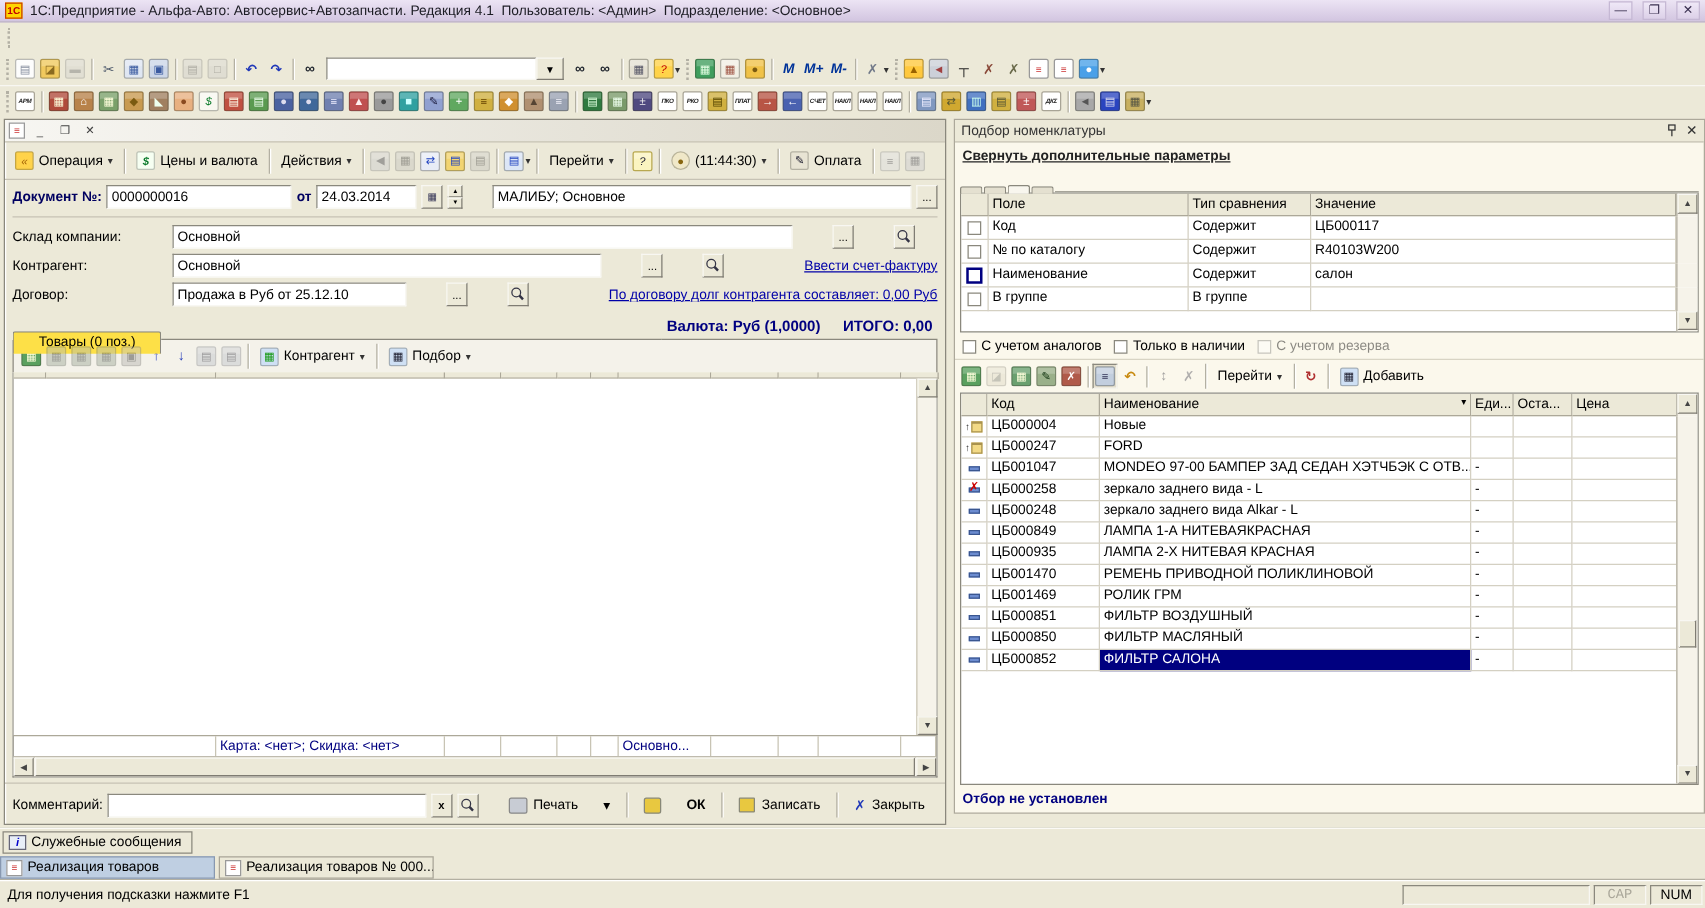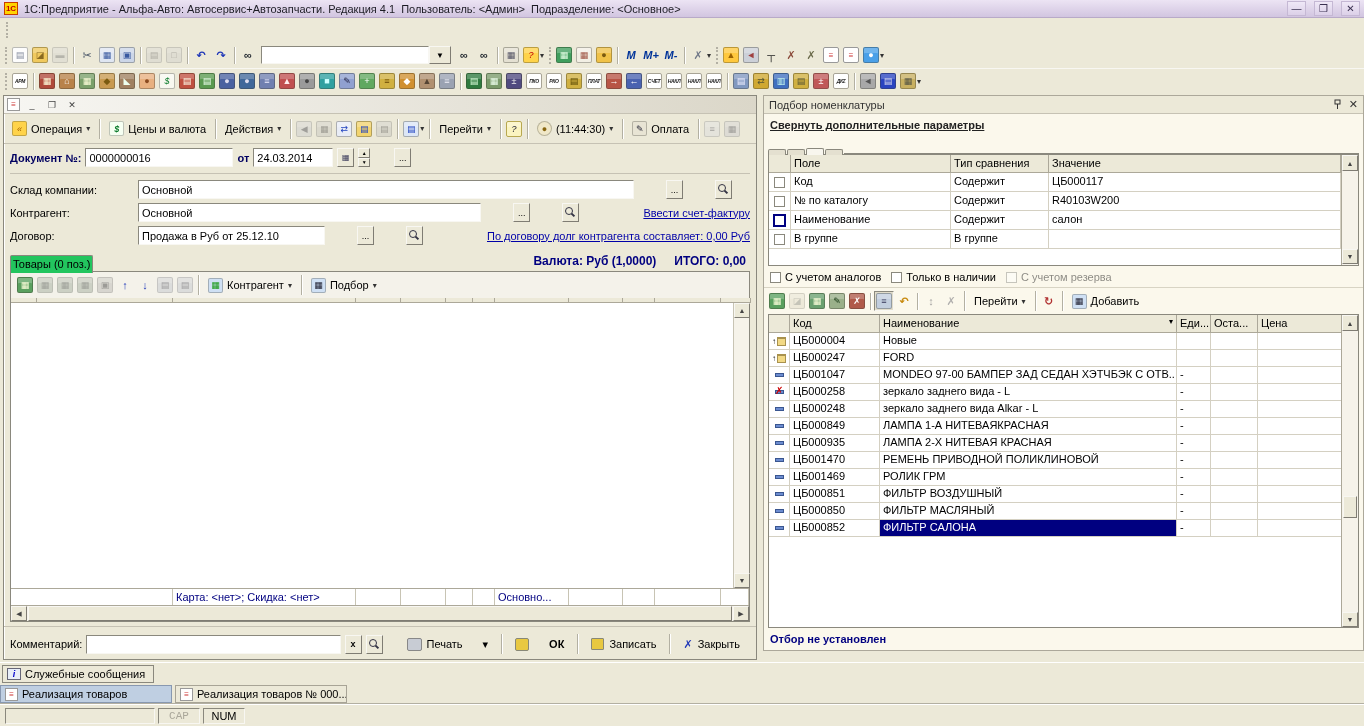--- a/index.html
+++ b/index.html
@@ -68,21 +68,21 @@
   .spin b { flex:1; font-size:5px; display:flex; align-items:center; justify-content:center; border:1px solid; border-color:#f8f7f2 #7f7c73 #7f7c73 #f8f7f2; background:#ece9d8; }
   .frow { display:flex; align-items:center; margin:4px 0;gap:32px; }
   .frow .lab { width:96px; flex:none; }
   .link { color:#0000a8; text-decoration:underline; white-space:nowrap; }
   .lens { width:11px; height:11px; position:relative; display:inline-block; }
   .lens::before { content:""; position:absolute; left:0; top:0; width:6px; height:6px; border:1.5px solid #334; border-radius:50%; }
   .lens::after { content:""; position:absolute; left:6px; top:7px; width:4px; height:2px; background:#334; transform:rotate(45deg); }
 
   
   .tabrow { display:flex; align-items:flex-end; padding:0 6px; height:21px; }
-  .dtab { border:1px solid #8a887d; border-bottom:none; border-radius:2px 2px 0 0; background:#22c55e; padding:2px 2px 3px; position:relative; top:1px; }
+  .dtab { border:1px solid #8a887d; border-bottom:none; border-radius:2px 2px 0 0; background:#fde047; padding:2px 20px 3px; position:relative; top:11px; }
   .tabrow .fill { flex:1; border-bottom:1px solid #8a887d; height:100%; }
   .totals { border-bottom:1px solid #8a887d; height:100%; display:flex; align-items:center; gap:18px; font-weight:bold; color:#000080; font-size:12px; padding:0 4px; }
 
   
   .gridbar { height:26px; display:flex; align-items:center; padding:0 4px; background:#f4f2ea; border-left:1px solid #8a887d; border-right:1px solid #8a887d; margin:0 6px; }
   .gwrap { margin:0 6px; border:1px solid #8a887d; border-top:none; background:#fff; display:flex; flex-direction:column; flex:1; }
   .ghead { display:flex; background:#ece9d8; flex:none; }
   .hc { border-right:1px solid #aca899; border-bottom:1px solid #aca899; padding:2px 3px; white-space:nowrap; overflow:hidden; background:#ece9d8; flex:none; }
   .gbody { flex:1; background:#fff; display:flex; }
   .gbody .vscroll { margin-left:auto; }
@@ -545,20 +545,21 @@
         <span class="flabel bold">Документ №:</span>
         <input class="tinput" style="width: 148px;" value="0000000016">
         <span class="flabel bold">от</span>
         <input class="tinput" style="width: 80px;" value="24.03.2014">
         <span class="sq raised" style="font-size:8px;color:#335">▦</span>
         <span class="spin">
             <b>▲</b>
             <b>▼</b>
           </span>
         <span style="width:16px"></span>
+        <input class="tinput" style="flex: 1 1 0%;" value="МАЛИБУ; Основное">
         <span class="sq raised">...</span>
       </div>
       <div class="frow">
         <span class="lab">Склад компании:</span>
         <input class="tinput" style="width: 496px;" value="Основной">
         <span class="sq raised">...</span>
         <span class="sq raised">
             <i class="lens"></i>
           </span>
       </div>
@@ -1040,16 +1041,17 @@
     </span>
 
     <span class="task">
       <i class="naklicon">≡</i>
       <b style="font-weight:normal">Реализация товаров № 000...</b>
     </span>
 
 </div>
 
 <div class="statusbar">
+  <span class="msg">Для получения подсказки нажмите F1</span>
   <span class="scell wide"></span>
   <span class="scell kb gray">CAP</span>
   <span class="scell kb">NUM</span>
 </div>
 
 </body></html>

